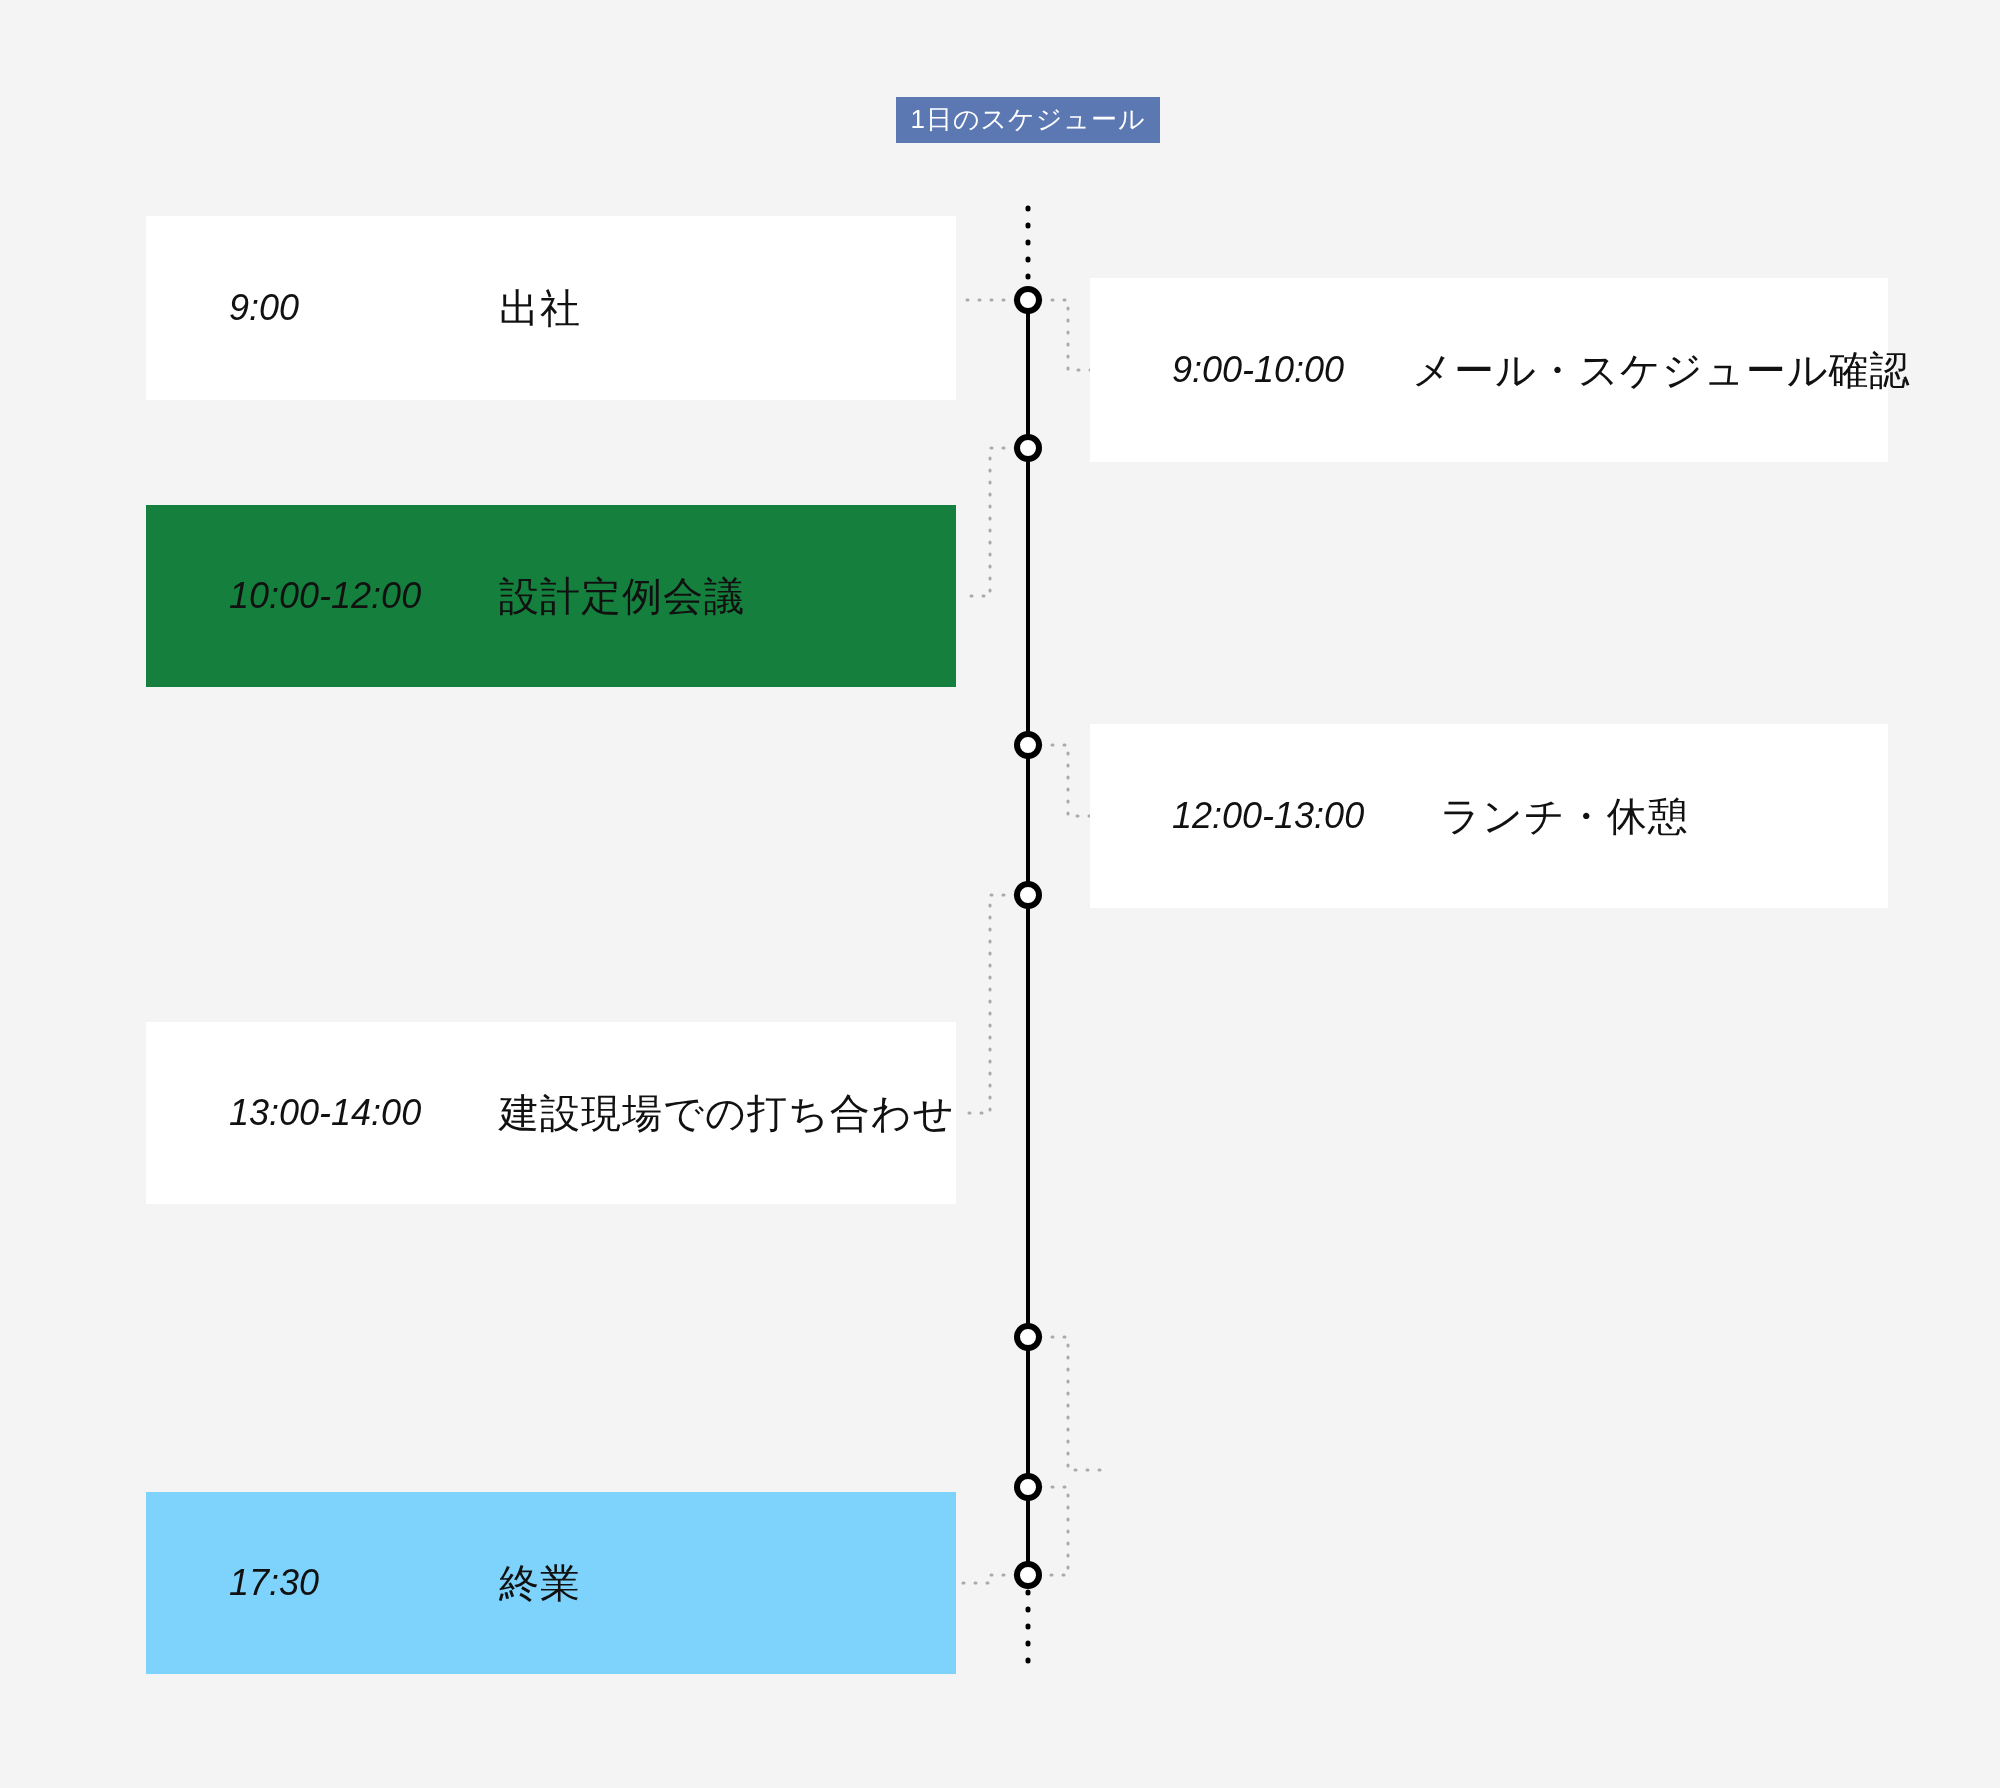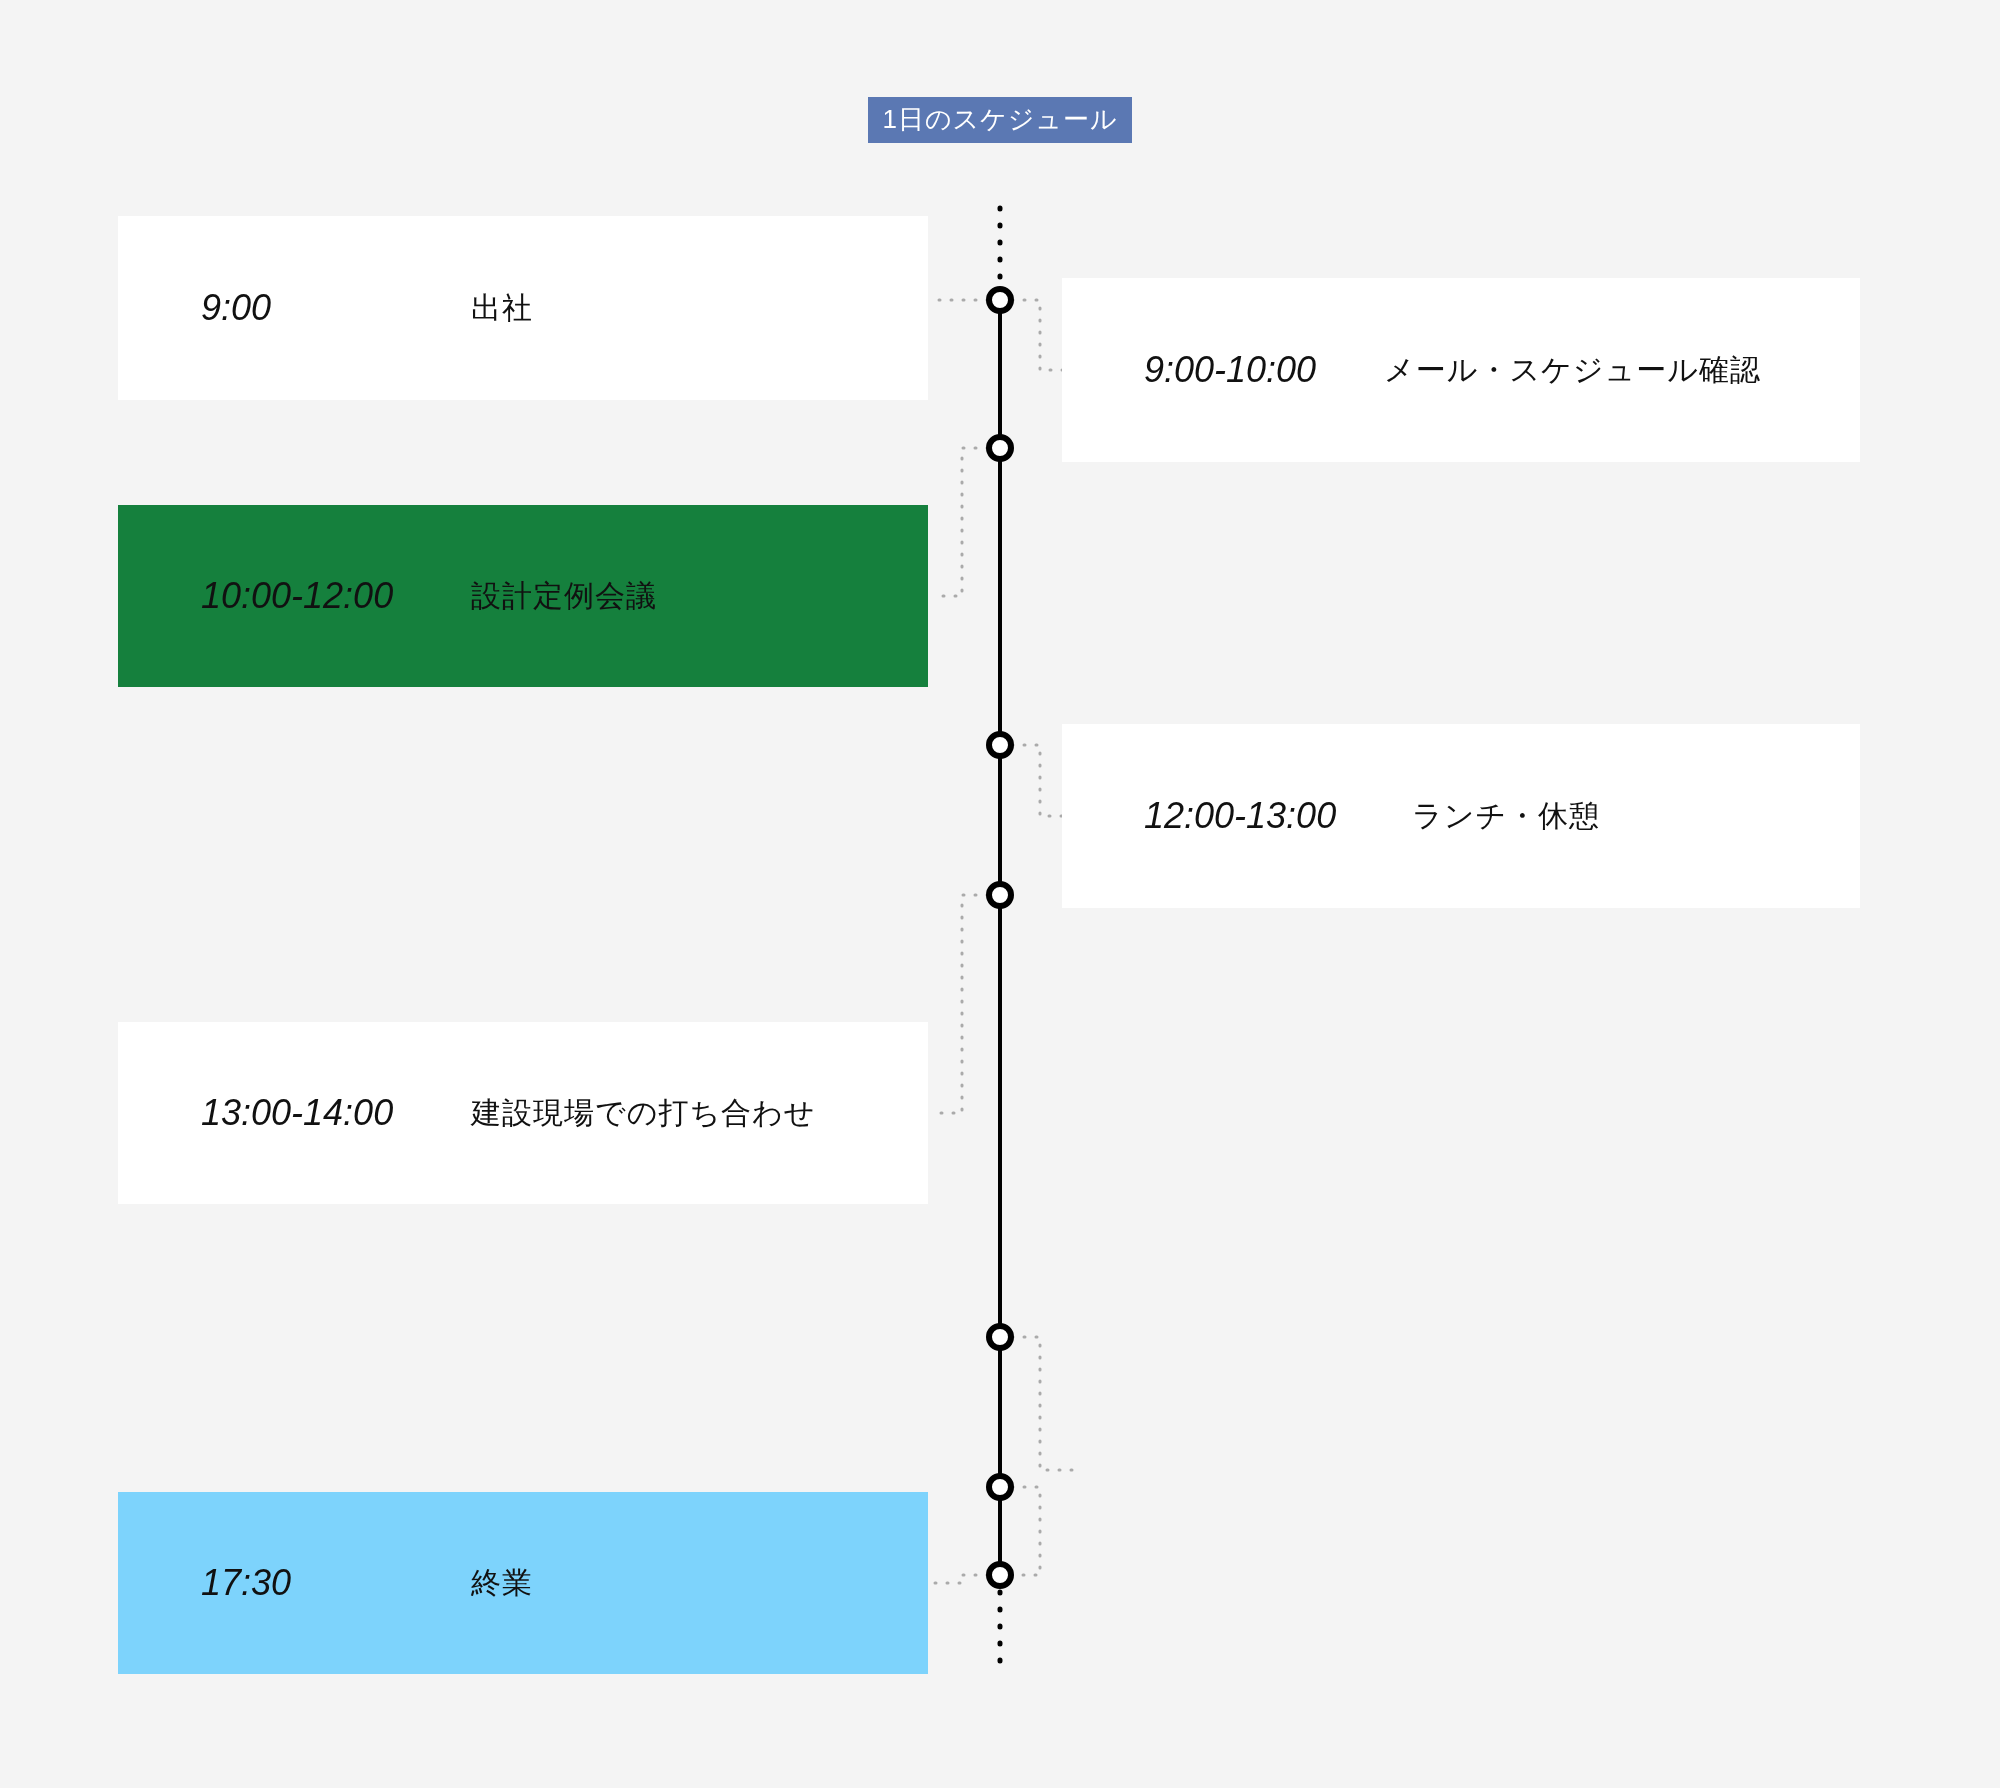--- a/index.html
+++ b/index.html
@@ -13,20 +13,21 @@
     background: #f4f4f4;
     font-family: "Liberation Sans", "DejaVu Sans", sans-serif;
     overflow: hidden;
   }
 
   #canvas {
     position: relative;
     width: 1844px;
     height: 1788px;
     background: #f4f4f4;
+    margin-left: 28px;
   }
 
   
   .title-wrap {
     position: absolute;
     left: 0;
     top: 97px;
     width: 2000px;
     text-align: center;
     pointer-events: none;
@@ -62,21 +63,21 @@
     align-items: center;
   }
   .card .time {
     font-style: italic;
     font-size: 36px;
     color: #111111;
     white-space: nowrap;
     letter-spacing: 0px;
   }
   .card .label {
-    font-size: 30px;
+    font-size: 40px;
     color: #111111;
     white-space: nowrap;
     letter-spacing: 1px;
   }
 
   
   .card.left {
     left: 118px;
     width: 810px;
     padding-left: 83px;

